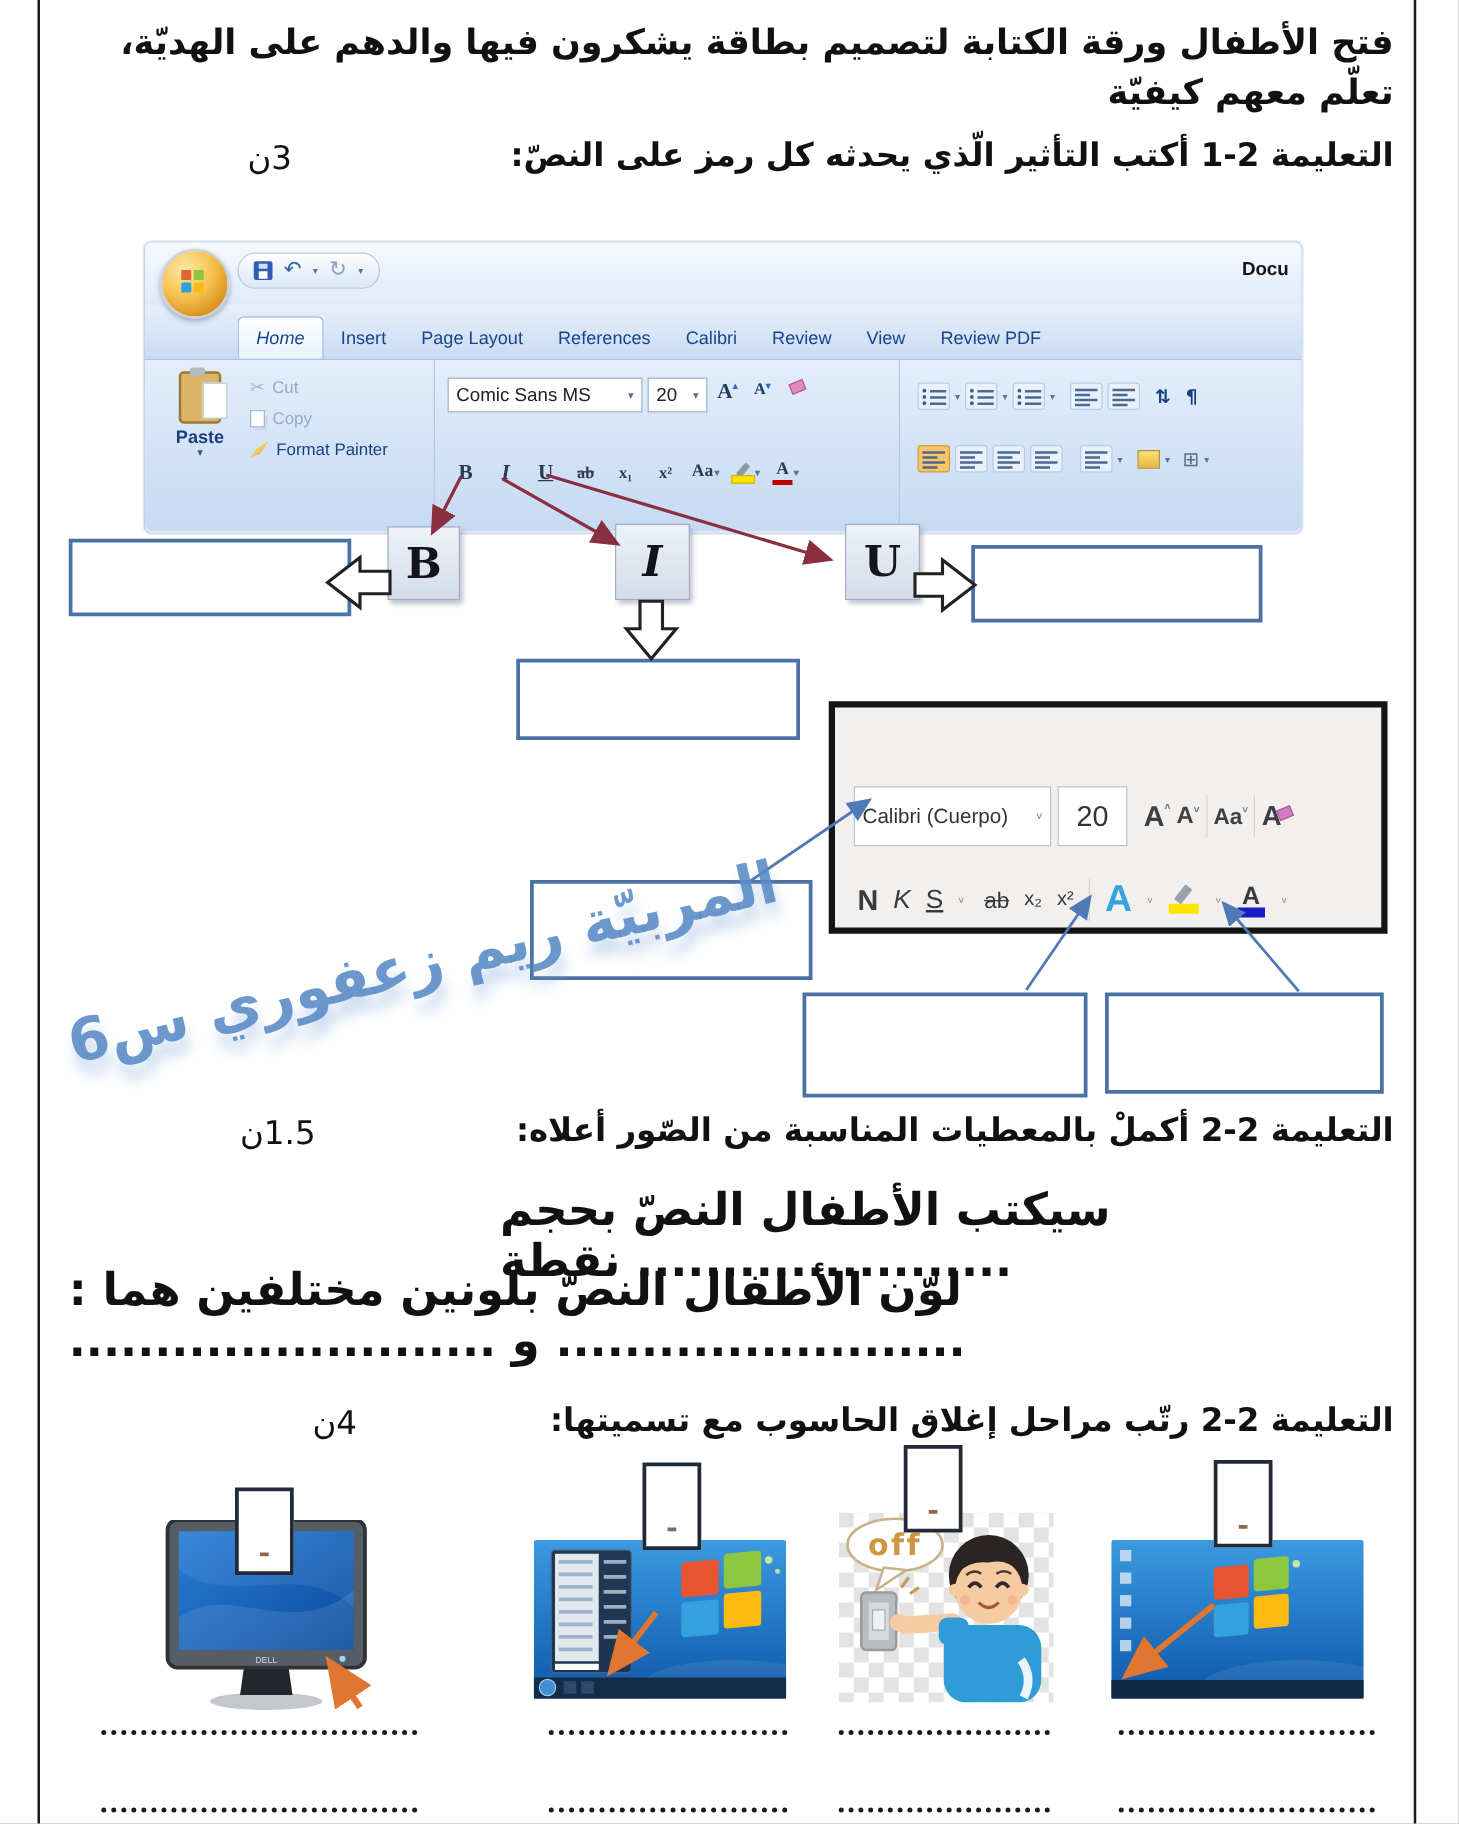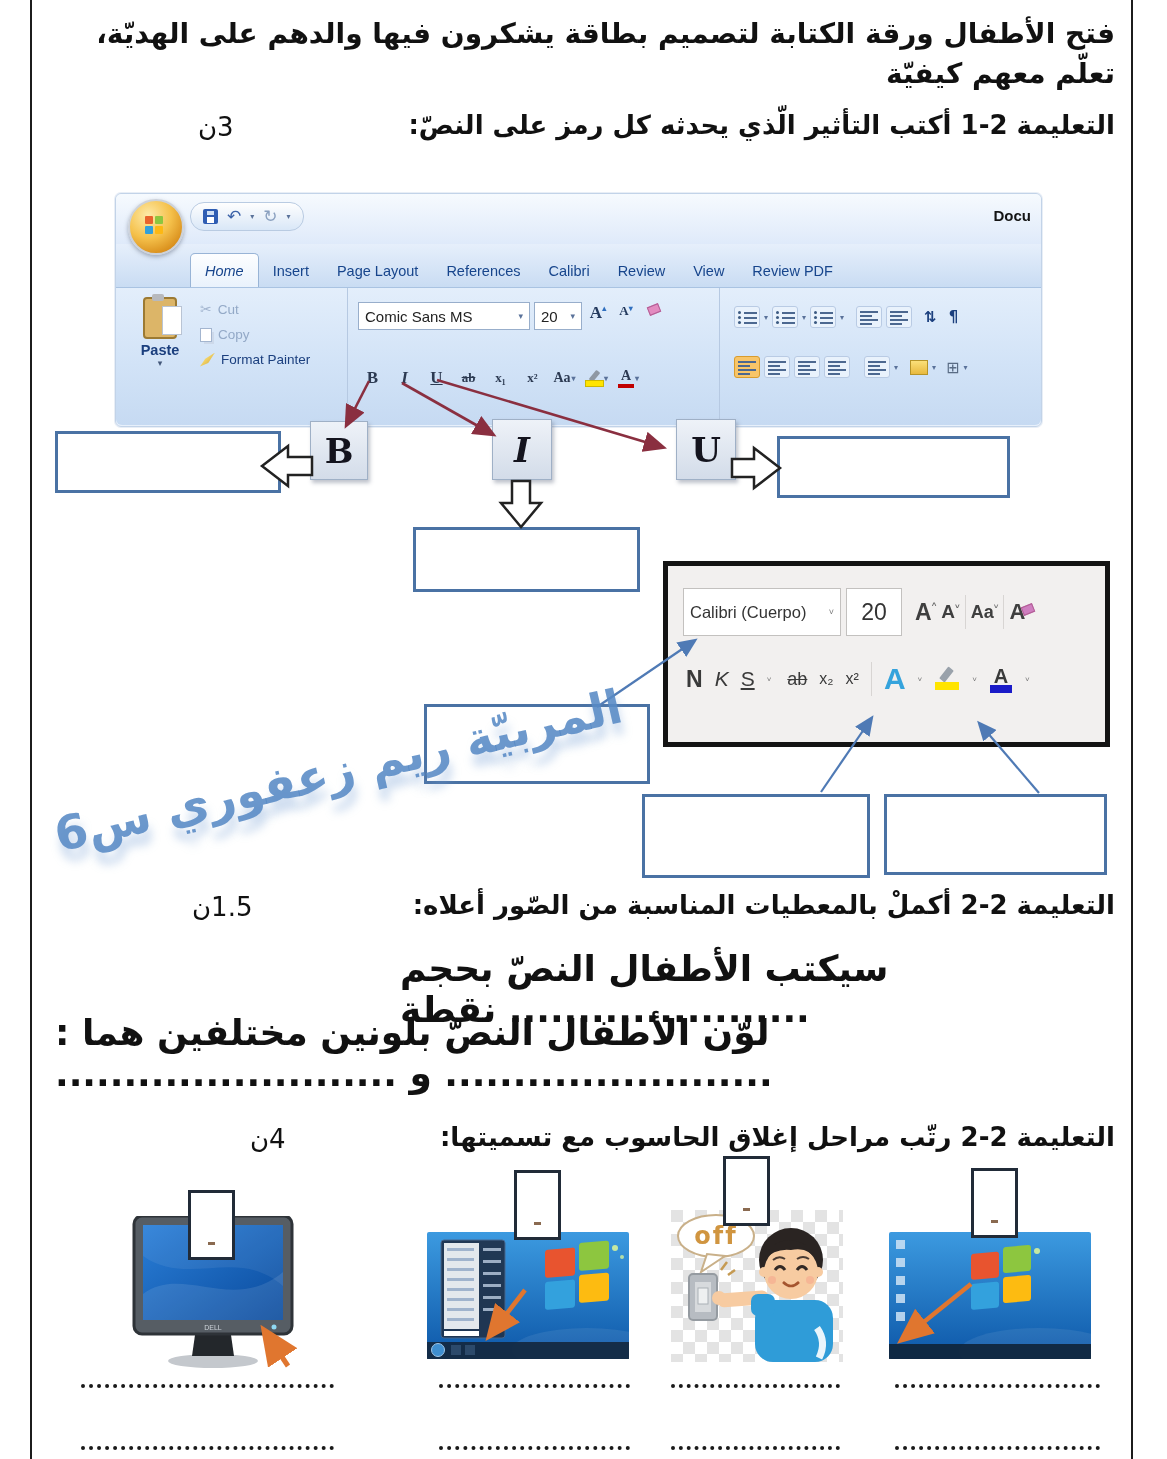--- a/index.html
+++ b/index.html
@@ -56,21 +56,21 @@
   .dim{color:#93a9c7;}
   .fp{color:#1b3f7e;}
   .icon-scissors{color:#a3b5cf;font-size:14px;}
   .icon-copy{width:10px;height:12px;border:1.5px solid #a3b5cf;background:#fff;box-shadow:3px 3px 0 -1px #cdd9ea;}
   .icon-brush{width:15px;height:14px;background:linear-gradient(135deg,#f3d468 40%,#c99c2e);clip-path:polygon(0 100%,35% 45%,100% 0,55% 75%);}
 
   .g-font .row1{display:flex;align-items:center;gap:4px;padding:13px 0 0 10px;}
   .combo{background:#fff;border:1px solid #98aecb;height:28px;display:flex;align-items:center;justify-content:space-between;
          padding:0 6px;font-size:15px;color:#222;font-family:"Liberation Sans",sans-serif;box-sizing:border-box;}
   .combo .cr{font-size:9px;color:#5a729a;margin-left:5px;}
-  .c-name{width:172px;} .c-size{width:48px;}
+  .c-name{width:156px;} .c-size{width:48px;}
   .fbtn{height:28px;min-width:24px;display:flex;align-items:flex-start;justify-content:center;padding-top:2px;
         font-family:"Liberation Serif",serif;font-weight:700;color:#243a5e;}
   .mini{font-size:8px;color:#2f6fbf;margin-top:1px;}
   .eraser{width:10px;height:7px;background:#e38bc0;border:1px solid #b35f96;transform:rotate(-22deg);margin-top:2px;}
   .g-font .row2{display:flex;align-items:center;gap:3px;padding-left:10px;margin-top:34px;}
   .fbtn2{width:29px;height:26px;display:flex;align-items:center;justify-content:center;border-radius:3px;
          font-family:"Liberation Serif",serif;font-weight:700;font-size:17px;color:#2c3a52;}
   .fbtn2 .cr{font-size:8px;color:#5a729a;margin-left:1px;}
   .u-l{text-decoration:underline;}
   .pen-ic{position:relative;width:18px;height:17px;}
@@ -99,21 +99,21 @@
         box-shadow:2px 3px 4px rgba(110,120,140,.45);display:flex;align-items:center;justify-content:center;
         font-family:"DejaVu Serif",serif;font-weight:700;font-size:34px;color:#14141e;}
 
   
   .ansbox{position:absolute;background:#fff;border:3px solid #4a72a4;z-index:8;box-sizing:border-box;}
   .ordbox{position:absolute;background:#fff;border:3px solid #212b38;z-index:8;box-sizing:border-box;}
   .ordbox:after{content:"";position:absolute;left:50%;bottom:12px;width:7px;height:3px;margin-left:-4px;background:#8a6a50;}
 
   
   .tb2{left:663px;top:561px;width:447px;height:186px;z-index:4;background:#f2f0ef;border:5px solid #141414;box-sizing:border-box;}
-  .tb2 .row1{display:flex;align-items:center;gap:5px;padding:22px 0 0 15px;}
+  .tb2 .row1{display:flex;align-items:center;gap:5px;padding:22px 0 0 15px;margin-top:41px;}
   .tb2 .combo{border-color:#c3c1bf;height:48px;font-size:16.5px;color:#333;}
   .tb2 .c-name{width:158px;} .tb2 .c-size{width:56px;font-size:23px;justify-content:center;}
   .tb2 .big-a{font-family:"Liberation Sans",sans-serif;font-weight:700;color:#3f3f3f;display:flex;align-items:flex-start;}
   .tb2 .row2{display:flex;align-items:center;gap:12px;padding-left:18px;margin-top:26px;font-family:"Liberation Sans",sans-serif;color:#3a3a3a;}
   .tb2 .cr{color:#777;}
   .sep2{width:1px;height:34px;background:#d8d5d3;}
   .fx-a{font-size:30px;font-weight:700;color:#35a3dc;line-height:1;}
   .pen2{position:relative;width:26px;height:24px;}
   .pen2:before{content:"";position:absolute;left:9px;top:0;width:7px;height:15px;background:#9aa2ab;transform:rotate(38deg);border-radius:1px;}
   .pen2:after{content:"";position:absolute;left:1px;bottom:1px;width:24px;height:8px;background:#ffe400;}

